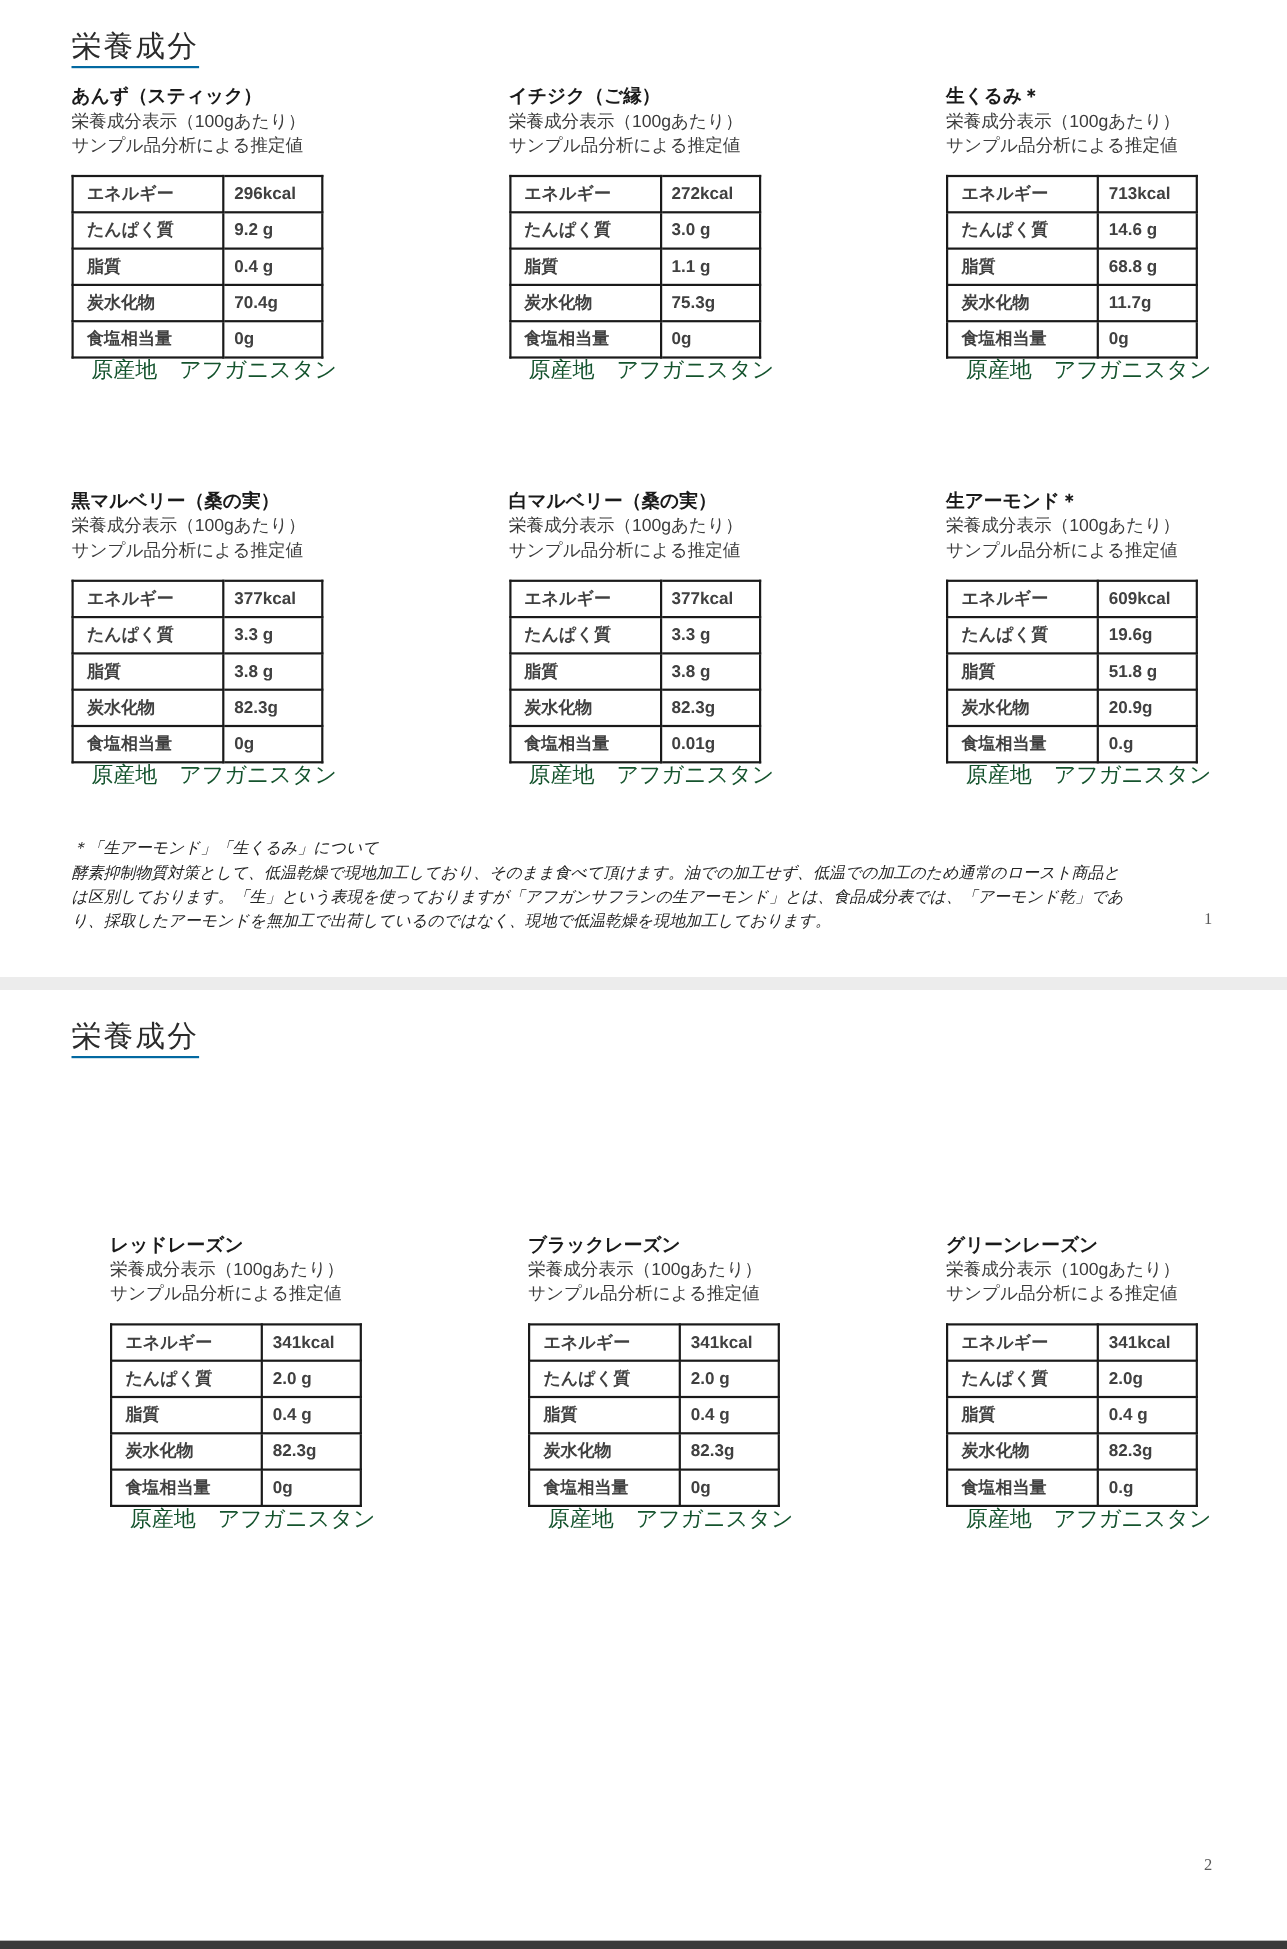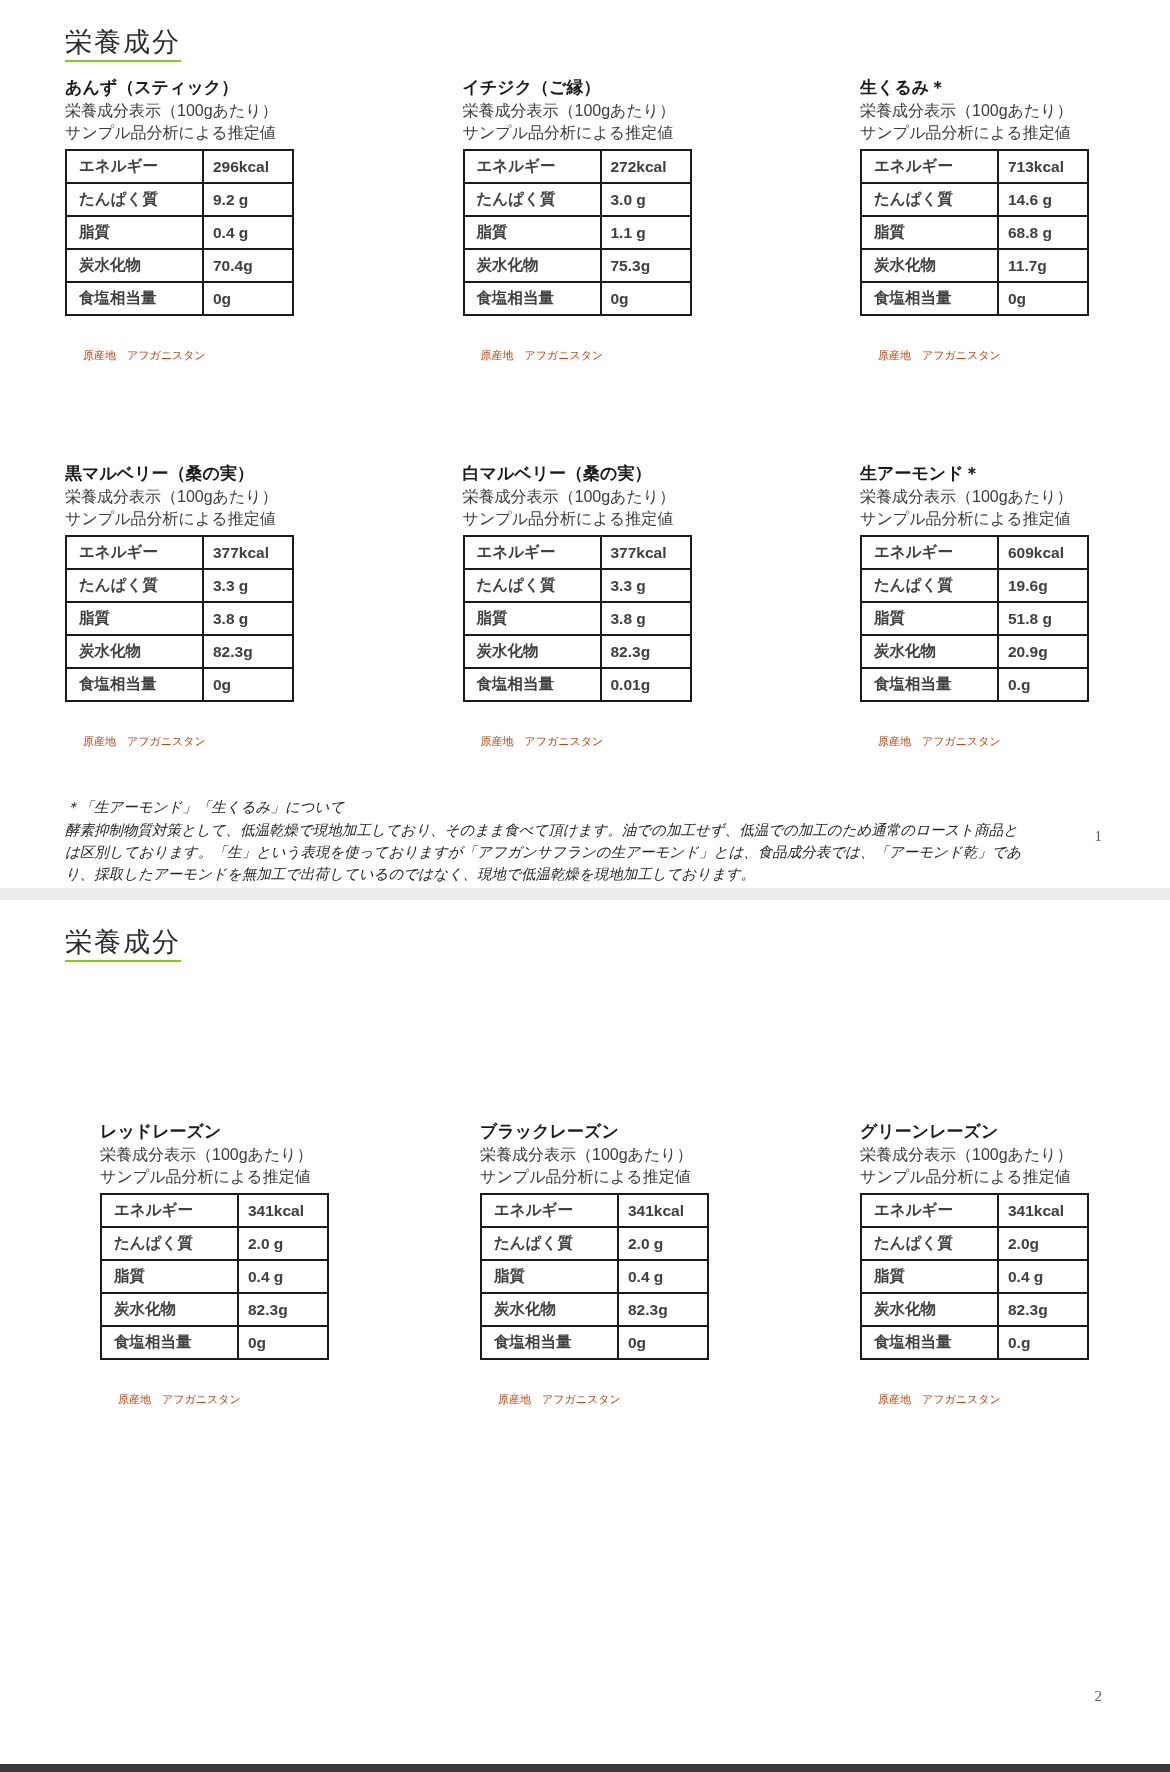--- a/index.html
+++ b/index.html
@@ -19,21 +19,21 @@
   .page-inner-2 { padding: 24px 0 0 65px; }
 
   h1.doc-heading {
     font-size: 27px;
     font-weight: 400;
     color: #2b2b2b;
     letter-spacing: 2px;
     line-height: 36px;
   }
   h1.doc-heading .u {
-    border-bottom: 2px solid #84cc16;
+    border-bottom: 2px solid #0369a1;
     padding-bottom: 3px;
   }
 
   .cards-row { display: flex; margin-top: 0; justify-content: space-between; }
   .cards-row-1 { margin-top: 16px; }
   .cards-row-2 { margin-top: 96px; }
   .cards-row-p2 { margin-top: 160px; margin-left: 35px; }
   .card { width: 310px; flex: 0 0 310px; }
 
   .card-title {
@@ -43,40 +43,40 @@
     line-height: 24px;
   }
   .card-sub {
     font-size: 16px;
     color: #3c3c3c;
     line-height: 22px;
   }
 
   table.nutrition-table {
     border-collapse: collapse;
-    margin-top: 5px;
+    margin-top: 15px;
     table-layout: fixed;
     width: 224px;
   }
   table.nutrition-table td {
     border: 2px solid #1a1a1a;
     height: 33px;
     font-size: 15.5px;
     font-weight: 700;
     color: #404040;
     vertical-align: middle;
   }
   td.n-label { width: 137px; padding-left: 12px; }
   td.n-value { width: 90px; padding-left: 9px; font-size: 15px; }
 
   .card-origin {
-    margin-top: 28px;
+    margin-top: 0;
     padding-left: 18px;
-    font-size: 11px;
-    color: #c2410c;
+    font-size: 20px;
+    color: #14532d;
     line-height: 22px;
   }
 
   .footnote {
     margin-top: 44px;
     width: 960px;
     font-family: "Liberation Serif", "DejaVu Serif", serif;
     font-style: italic;
     font-weight: 400;
     color: #222;

